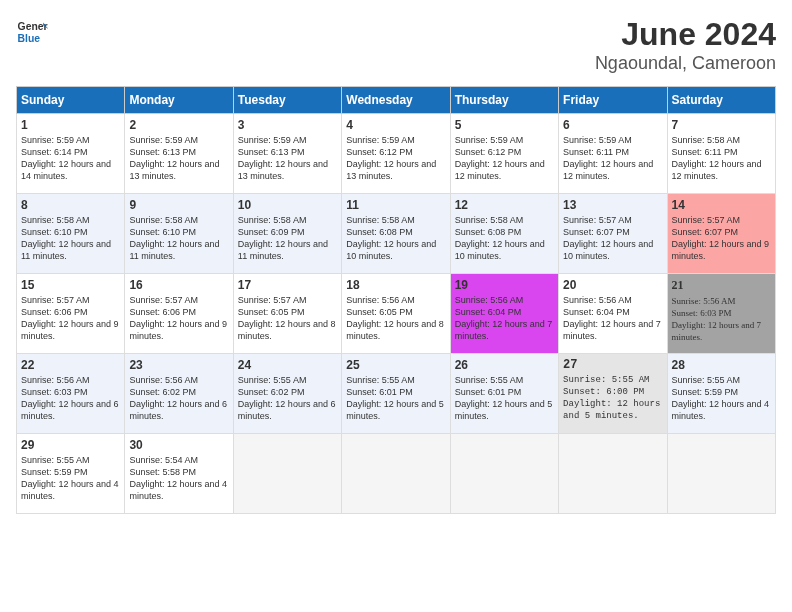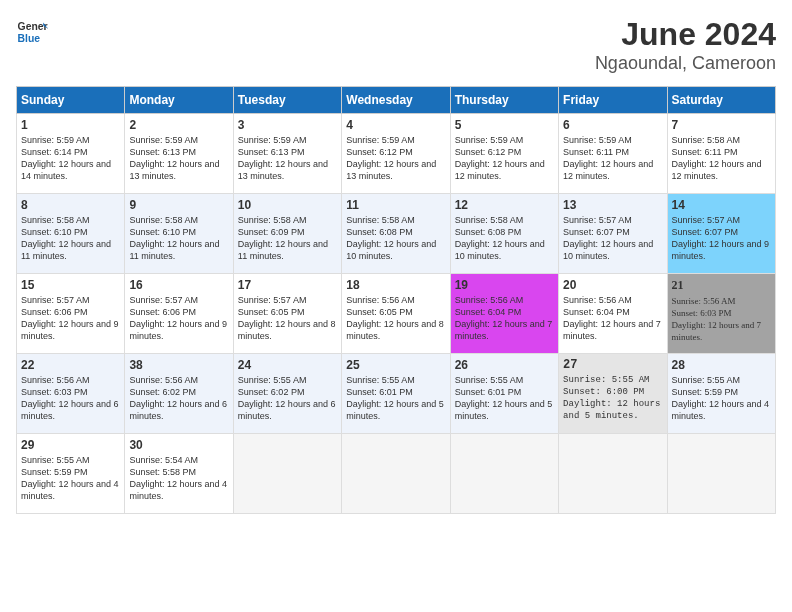--- a/index.html
+++ b/index.html
@@ -165,21 +165,21 @@
           <div class="cell-content">Sunrise: 5:58 AM<br>Sunset: 6:08 PM<br>Daylight: 12 hours and 10 minutes.</div>
         </td>
         <td style="background: rgb(238, 243, 251);">
           <span class="day-num">12</span>
           <div class="cell-content">Sunrise: 5:58 AM<br>Sunset: 6:08 PM<br>Daylight: 12 hours and 10 minutes.</div>
         </td>
         <td style="background: rgb(238, 243, 251);">
           <span class="day-num">13</span>
           <div class="cell-content">Sunrise: 5:57 AM<br>Sunset: 6:07 PM<br>Daylight: 12 hours and 10 minutes.</div>
         </td>
-        <td style="background: #7dd3fc;">
+        <td style="background: #fca5a5;">
           <span class="day-num">14</span>
           <div class="cell-content">Sunrise: 5:57 AM<br>Sunset: 6:07 PM<br>Daylight: 12 hours and 9 minutes.</div>
         </td>
       </tr>
       <tr>
         <td style="background: rgb(255, 255, 255);">
           <span class="day-num">15</span>
           <div class="cell-content">Sunrise: 5:57 AM<br>Sunset: 6:06 PM<br>Daylight: 12 hours and 9 minutes.</div>
         </td>
         <td style="background: rgb(255, 255, 255);">
@@ -206,21 +206,21 @@
           <span class="day-num">21</span>
           <div class="cell-content">Sunrise: 5:56 AM<br>Sunset: 6:03 PM<br>Daylight: 12 hours and 7 minutes.</div>
         </td>
       </tr>
       <tr>
         <td style="background: rgb(238, 243, 251);">
           <span class="day-num">22</span>
           <div class="cell-content">Sunrise: 5:56 AM<br>Sunset: 6:03 PM<br>Daylight: 12 hours and 6 minutes.</div>
         </td>
         <td style="background: rgb(238, 243, 251);">
-          <span class="day-num">38</span>
+          <span class="day-num">23</span>
           <div class="cell-content">Sunrise: 5:56 AM<br>Sunset: 6:02 PM<br>Daylight: 12 hours and 6 minutes.</div>
         </td>
         <td style="background: rgb(238, 243, 251);">
           <span class="day-num">24</span>
           <div class="cell-content">Sunrise: 5:55 AM<br>Sunset: 6:02 PM<br>Daylight: 12 hours and 6 minutes.</div>
         </td>
         <td style="background: rgb(238, 243, 251);">
           <span class="day-num">25</span>
           <div class="cell-content">Sunrise: 5:55 AM<br>Sunset: 6:01 PM<br>Daylight: 12 hours and 5 minutes.</div>
         </td>

